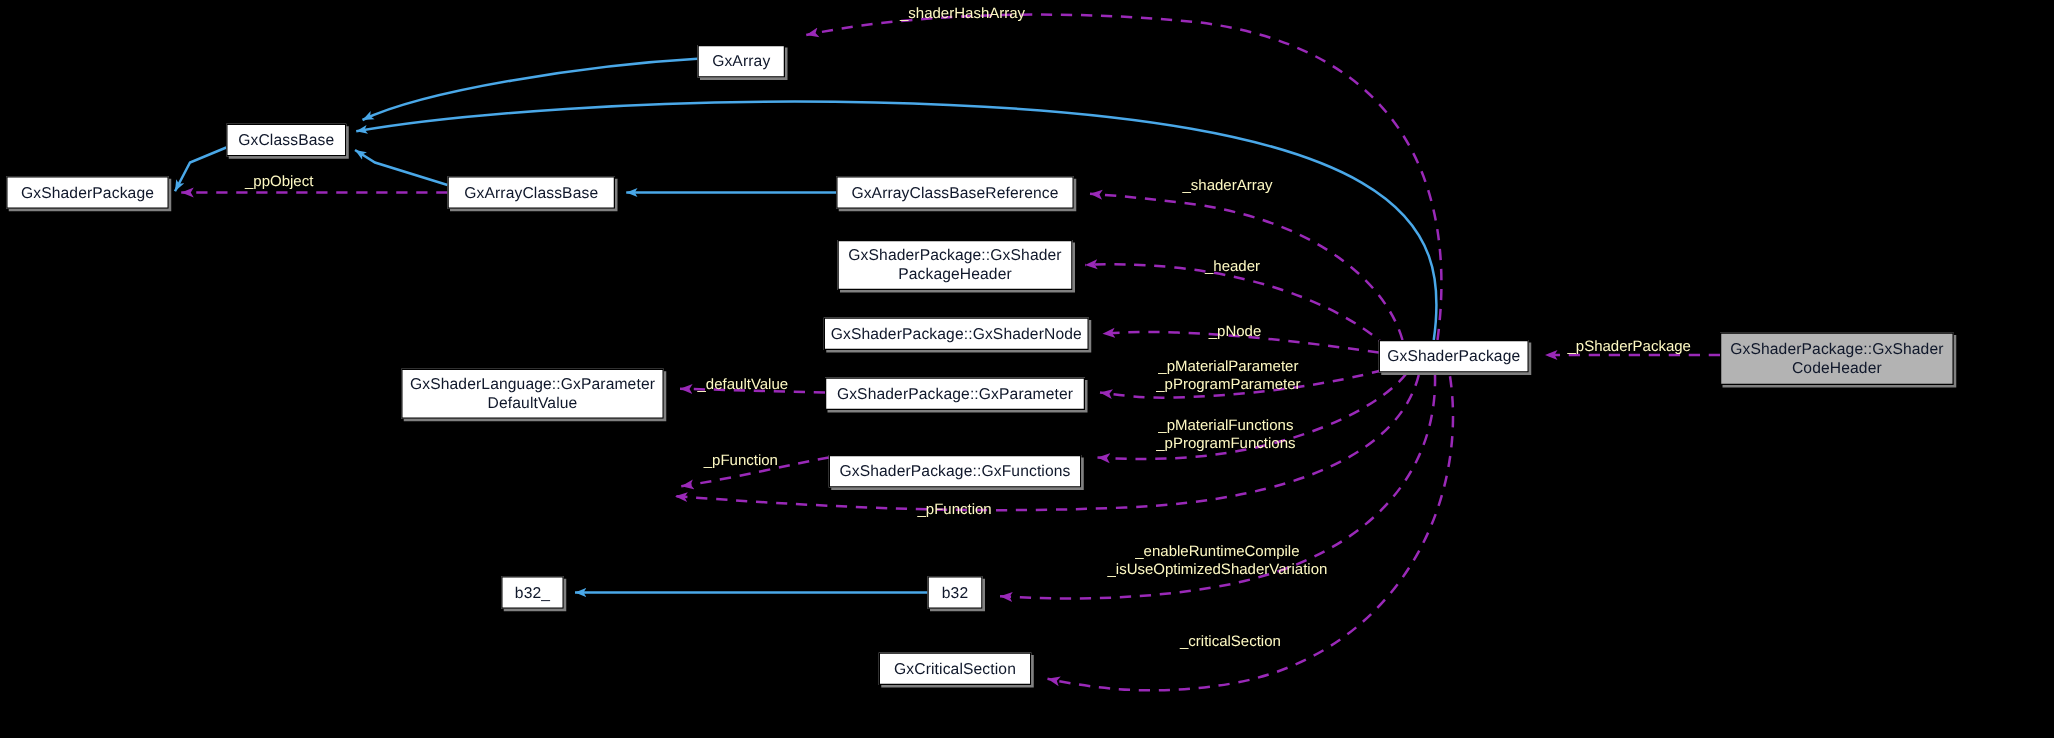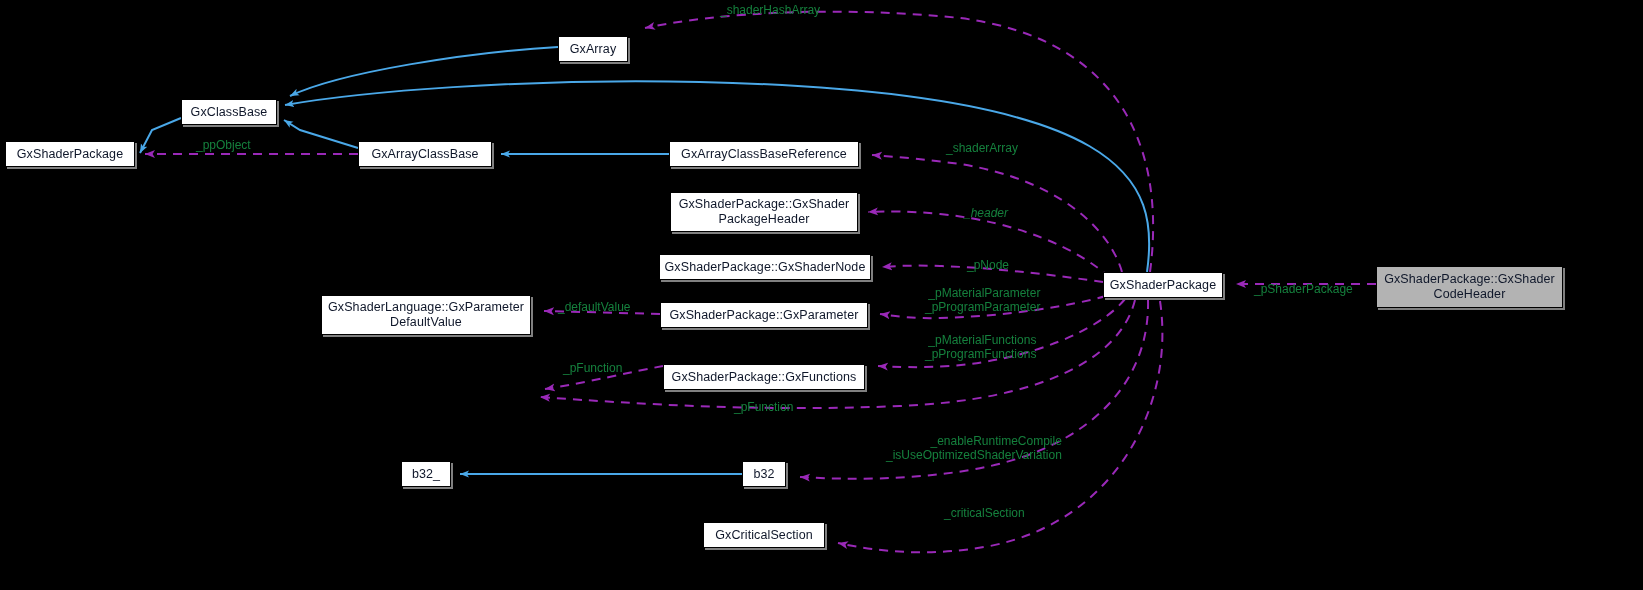--- a/index.html
+++ b/index.html
@@ -4,22 +4,22 @@
 <style>
   html,body{margin:0;padding:0;background:#000;}
   body{width:1643px;height:590px;overflow:hidden;font-family:"Liberation Sans",sans-serif;}
   #diagram{position:relative;width:1643px;height:590px;background:#000;}
   svg.edges{position:absolute;left:0;top:0;width:1643px;height:590px;}
   .node{position:absolute;box-sizing:border-box;background:#fff;border:1px solid #000;
         box-shadow:2px 2px 0 0 #808080;display:flex;align-items:center;justify-content:center;
         text-align:center;color:#0f172a;font-size:12.5px;line-height:15px;letter-spacing:0.1px;}
   .node.hl{background:#b3b3b3;}
   .node span{display:block;padding:0 6px;white-space:pre-line;}
-  .elabel{position:absolute;color:#15803d;font-size:12px;line-height:14px;white-space:pre-line;
-          text-align:right;pointer-events:none;}
+  .elabel{position:absolute;color:#fef9c3;font-size:12px;line-height:14px;white-space:pre-line;
+          text-align:center;pointer-events:none;}
 </style>
 </head>
 <body>
 
 <div id="diagram">
 
   <svg class="edges" viewBox="0 0 1643 590" xmlns="http://www.w3.org/2000/svg">
     <defs>
       <marker id="inh-arrow" markerWidth="10" markerHeight="10" refX="9" refY="4" orient="auto" markerUnits="userSpaceOnUse">
         <path d="M0,0.4 L9,4 L0,7.6 L2.2,4 Z" fill="#4aa8e8"></path>
@@ -100,27 +100,27 @@
     <span>GxShaderPackage</span>
   </div>
   <div class="node hl" style="left:1376px;top:266px;width:187px;height:42px;">
     <span>GxShaderPackage::GxShader
 CodeHeader</span>
   </div>
 
   <div class="elabel" style="left:720px;top:3px;">_shaderHashArray</div>
   <div class="elabel" style="left:196px;top:138px;">_ppObject</div>
   <div class="elabel" style="left:946px;top:141px;">_shaderArray</div>
-  <div class="elabel" style="left:964px;top:206px;font-style:italic;">_header</div>
+  <div class="elabel" style="left:964px;top:206px;">_header</div>
   <div class="elabel" style="left:967px;top:258px;">_pNode</div>
   <div class="elabel" style="left:558px;top:300px;">_defaultValue</div>
   <div class="elabel" style="left:925px;top:286px;">_pMaterialParameter
 _pProgramParameter</div>
   <div class="elabel" style="left:563px;top:361px;">_pFunction</div>
   <div class="elabel" style="left:925px;top:333px;">_pMaterialFunctions
 _pProgramFunctions</div>
   <div class="elabel" style="left:734px;top:400px;">_pFunction</div>
   <div class="elabel" style="left:886px;top:434px;">_enableRuntimeCompile
 _isUseOptimizedShaderVariation</div>
   <div class="elabel" style="left:944px;top:506px;">_criticalSection</div>
-  <div class="elabel" style="left:1254px;top:282px;">_pShaderPackage</div>
+  <div class="elabel" style="left:1254px;top:270px;">_pShaderPackage</div>
 
 </div>
 
 </body></html>

